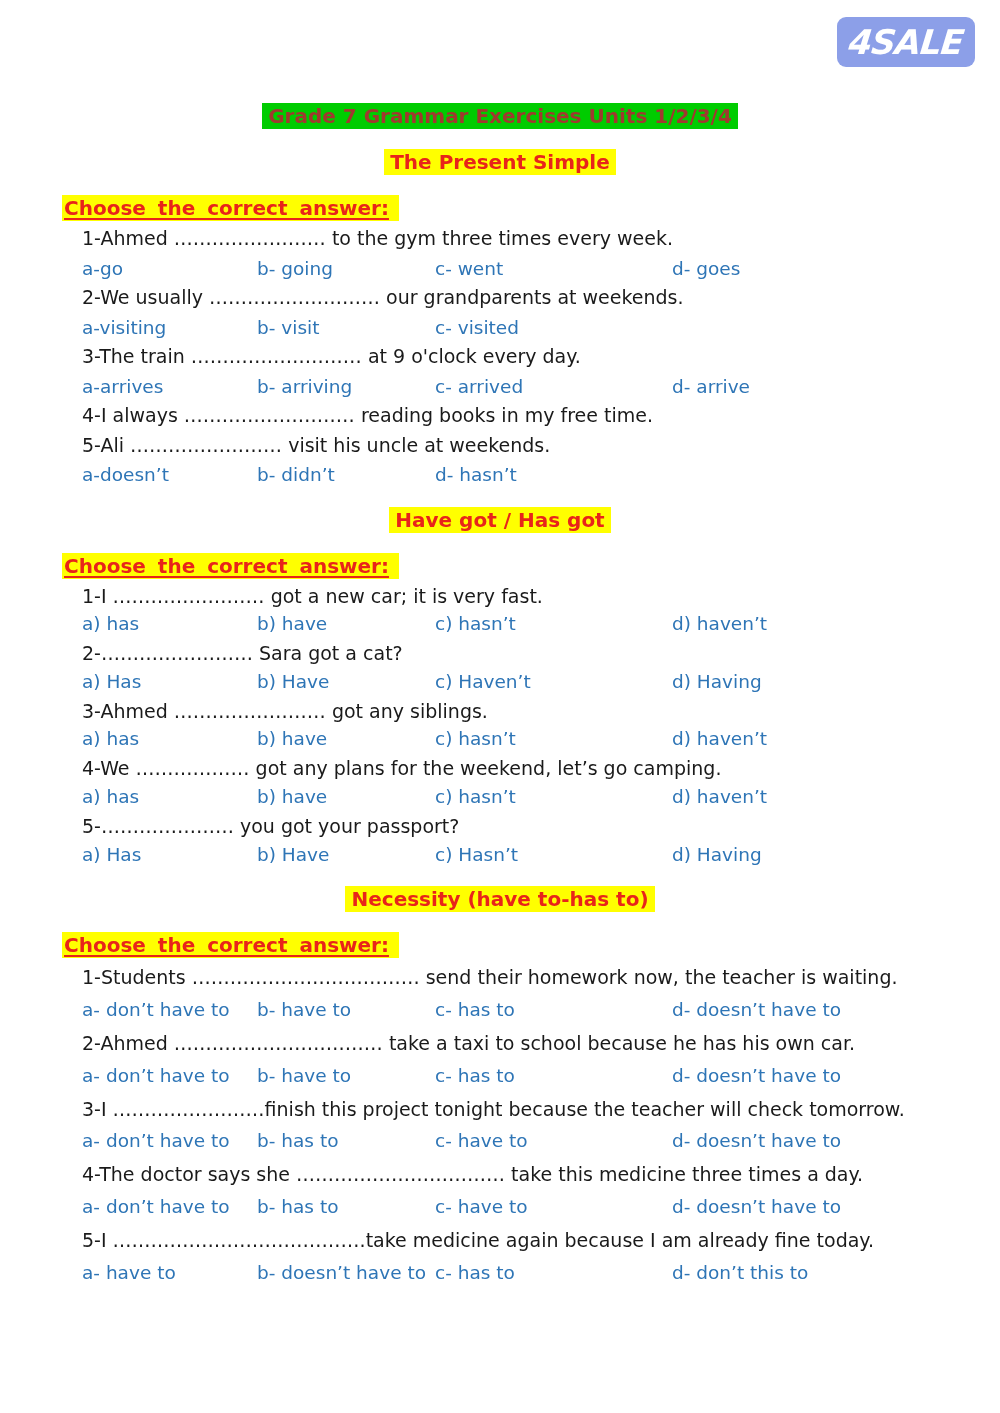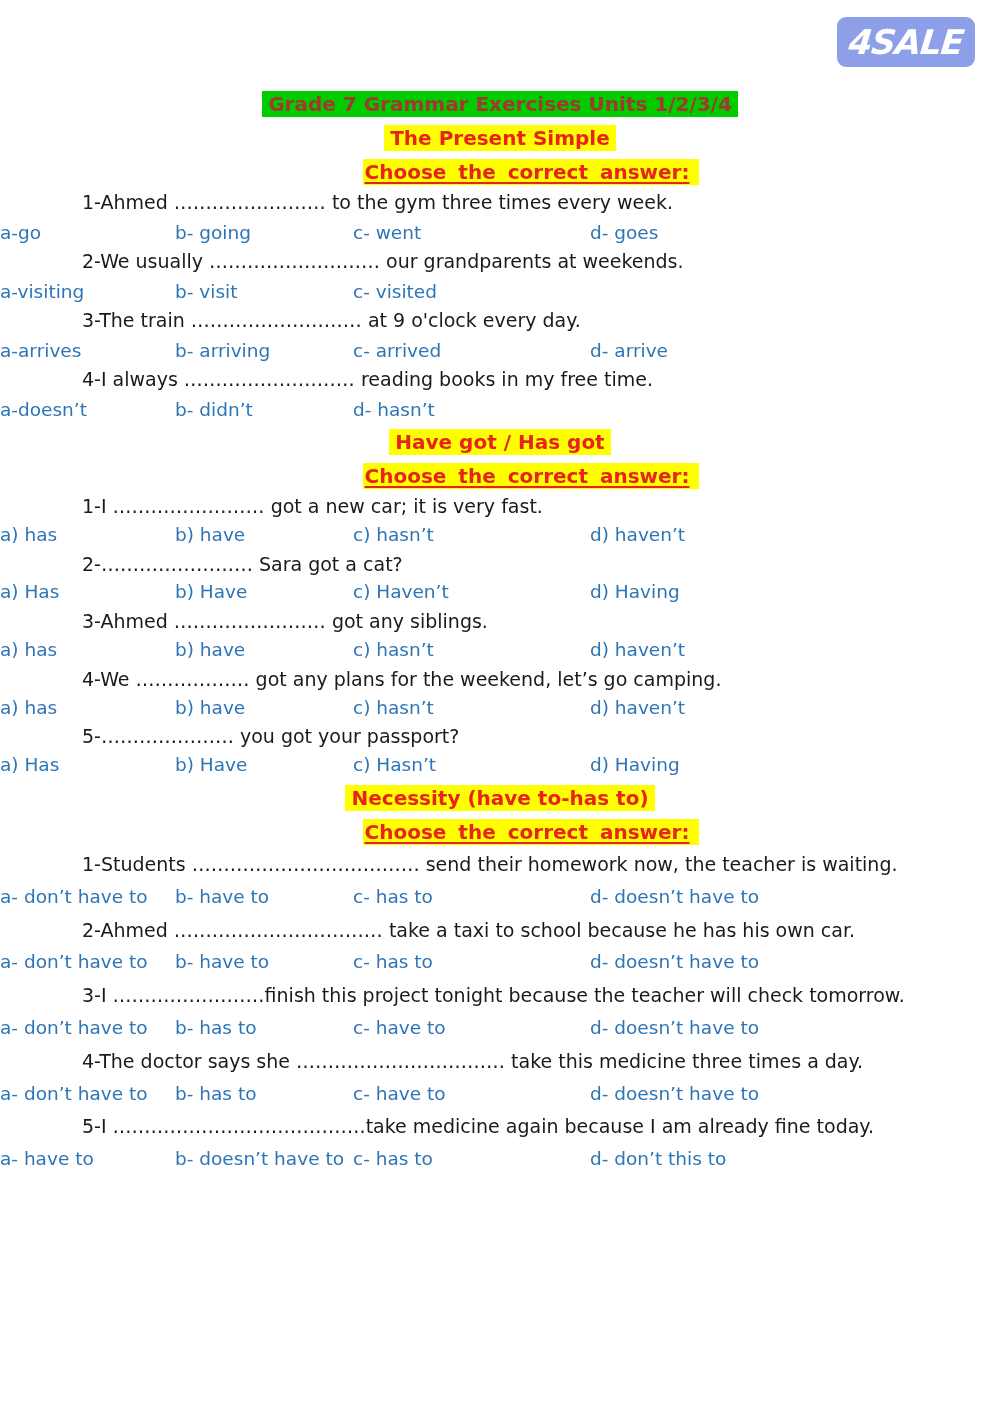--- a/index.html
+++ b/index.html
@@ -16,43 +16,43 @@
   .logo{
     position:absolute;top:17px;right:25px;width:138px;height:50px;
     background:var(--logo-bg);border-radius:9px;
     display:flex;align-items:center;justify-content:center;
   }
   .logo span{
     color:var(--logo-text);font-weight:bold;font-style:italic;
     font-size:34px;letter-spacing:-1px;transform:skewX(-6deg);
   }
   .content{padding-top:86px;}
-  .center-row{text-align:center;line-height:29px;margin:4px;}
+  .center-row{text-align:center;line-height:29px;margin:16px;}
   .title-chip{
     background:var(--title-bg);color:var(--title-text);
     font-weight:bold;font-size:20px;padding:1px 6px;
   }
   .heading-chip{
     background:var(--heading-bg);color:var(--heading-text);
     font-weight:bold;font-size:20px;padding:1px 6px;
   }
-  .prompt-row{padding-left:62px;line-height:29px;margin:0;text-align:center;}
+  .prompt-row{padding-left:62px;line-height:29px;margin:0;}
   .prompt-chip{
     background:var(--heading-bg);color:var(--heading-text);
     font-weight:bold;font-size:20px;padding:1px 10px 1px 2px;
     word-spacing:5px;text-decoration:underline;
     text-decoration-thickness:2px;text-underline-offset:3px;
   }
   .q{
     padding-left:82px;color:var(--question-text);
     font-size:19px;line-height:29.5px;white-space:nowrap;margin:0;
   }
   .opts{
     display:grid;grid-template-columns:175px 178px 237px 1fr;
-    color:var(--option-text);
+    padding-left:82px;color:var(--option-text);
     font-size:18.5px;line-height:29.5px;white-space:nowrap;margin:0;
   }
   .s2 .q,.s2 .opts{line-height:28.8px;}
   .s3 .q,.s3 .opts{line-height:32.8px;}
   .opts span{overflow:visible;}
 </style>
 </head>
 <body>
 
 <div class="logo">
@@ -81,20 +81,21 @@
       <span>c- visited</span>
     </p>
     <p class="q">3-The train ……………………… at 9 o'clock every day.</p>
     <p class="opts">
       <span>a-arrives</span>
       <span>b- arriving</span>
       <span>c- arrived</span>
       <span>d- arrive</span>
     </p>
     <p class="q">4-I always ……………………… reading books in my free time.</p>
+    <p class="q">5-Ali …………………… visit his uncle at weekends.</p>
     <p class="opts">
       <span>a-doesn’t</span>
       <span>b- didn’t</span>
       <span>d- hasn’t</span>
     </p>
   </div>
 
   <div class="s2">
     <p class="center-row"><span class="heading-chip">Have got / Has got</span></p>
     <p class="prompt-row"><span class="prompt-chip">Choose the correct answer:</span></p>

